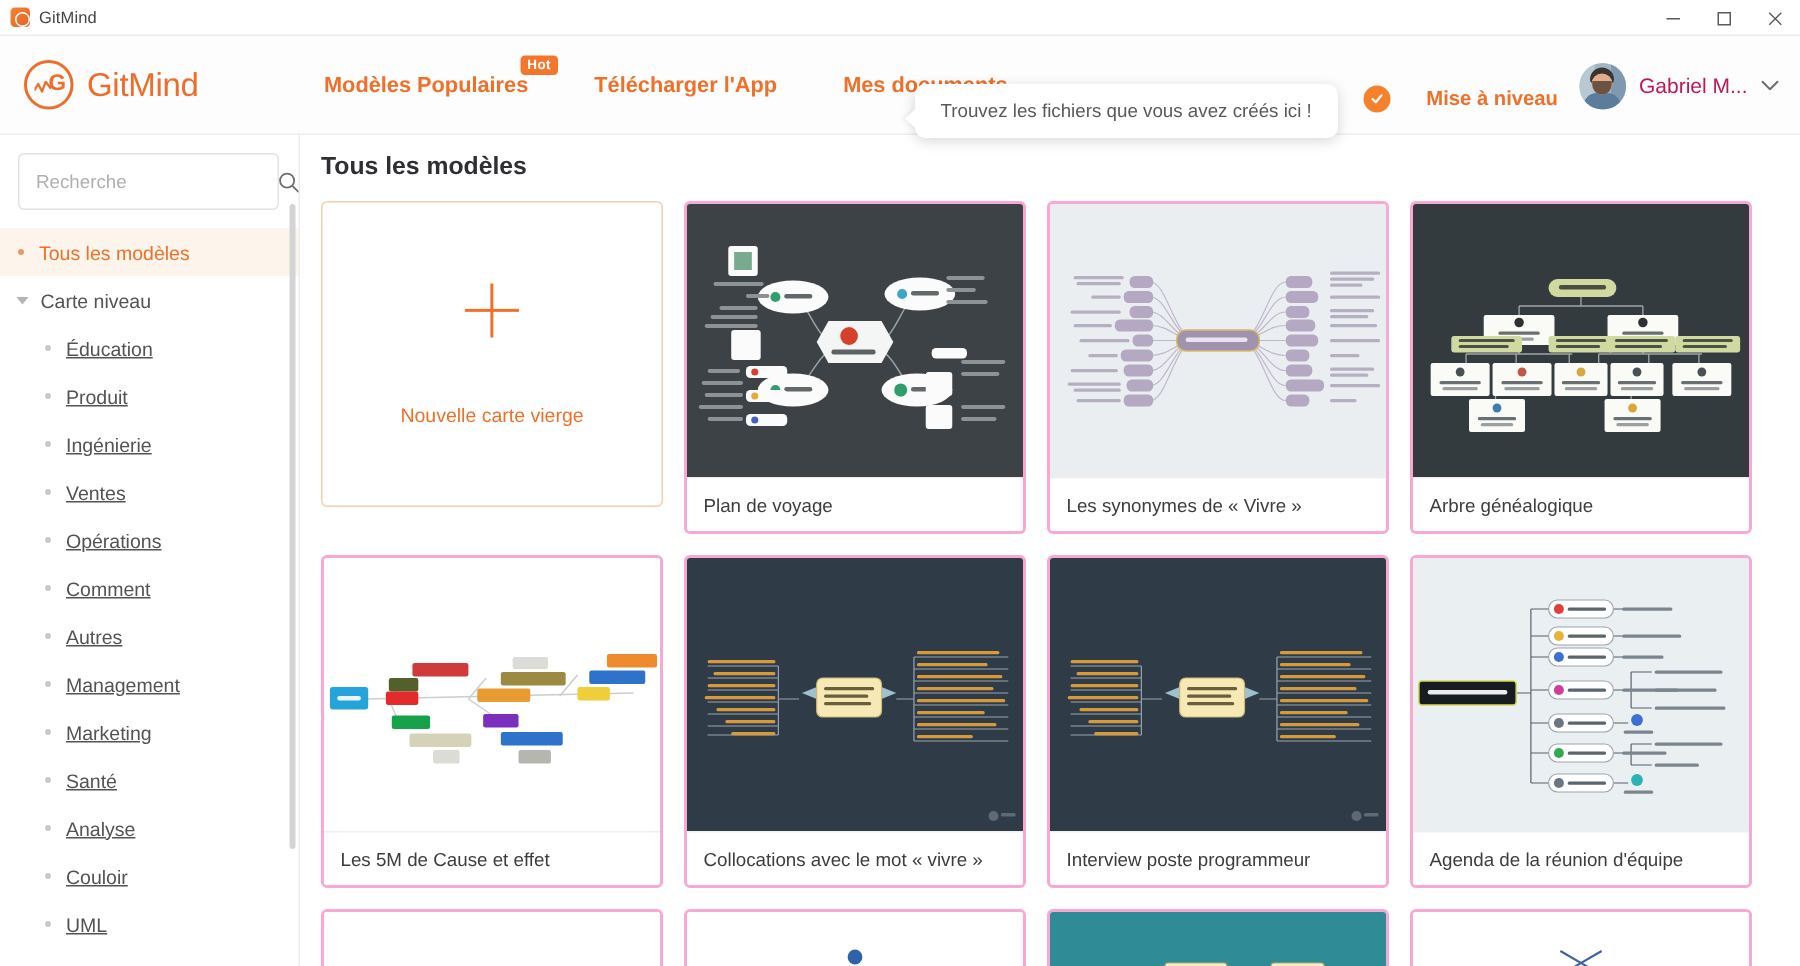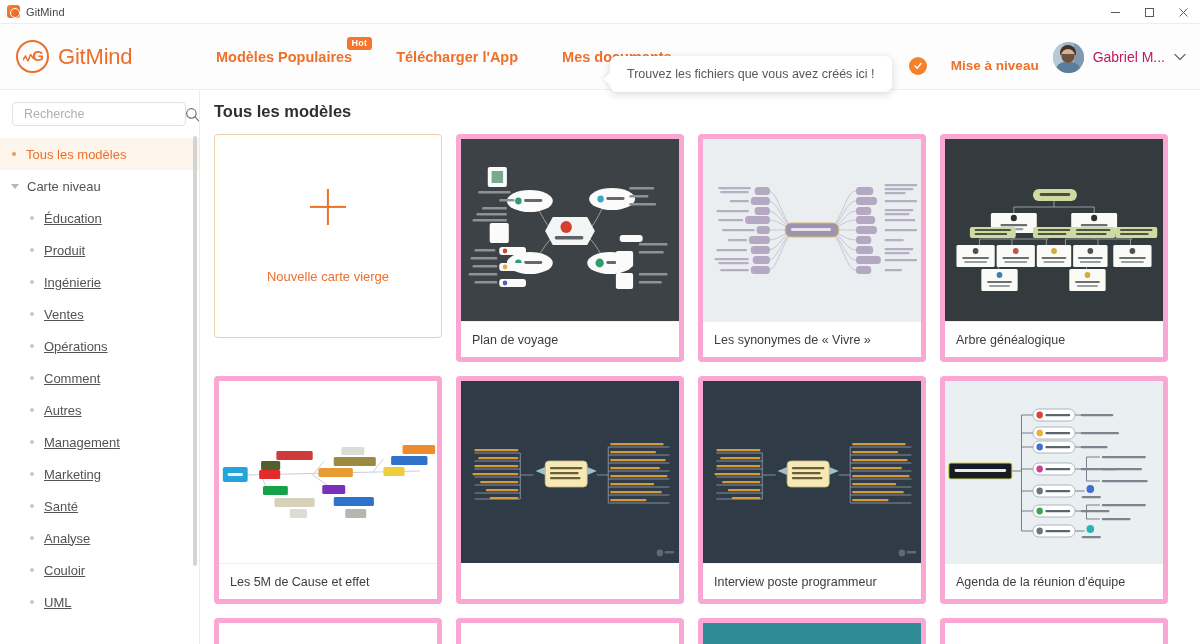--- a/index.html
+++ b/index.html
@@ -144,21 +144,21 @@
   
   .sidebar {
     width: 200px; flex: none; height: 100%;
     background: #ffffff;
     border-right: 1px solid #ececec;
     position: relative;
     overflow: hidden;
   }
   .search-wrap { padding: 12px 13px 10px 12px; }
   .search-box {
-    height: 24px; border: 1px solid #e2e2e2; border-radius: 4px;
+    height: 38px; border: 1px solid #e2e2e2; border-radius: 4px;
     display: flex; align-items: center; padding: 0 9px 0 11px;
     background: #fff;
   }
   .search-input {
     flex: 1; border: none; outline: none;
     font-size: 12.5px; color: #4a4a4a;
     font-family: "Liberation Sans", sans-serif;
     background: transparent;
   }
   .search-input::placeholder { color: #b0b0b0; }
@@ -203,21 +203,21 @@
     padding: 12px 0 13px 0;
   }
   .grid {
     display: grid;
     grid-template-columns: repeat(4, 228px);
     gap: 14px;
   }
   .card {
     width: 228px;
     background: #fff;
-    border: 5px solid #f9a8d4;
+    border: 2px solid #f9a8d4;
     border-radius: 4px;
     overflow: hidden;
     cursor: pointer;
   }
   .card-thumb { height: 182px; width: 100%; position: relative; overflow: hidden; }
   .card-label {
     height: 36px; display: flex; align-items: center;
     padding: 0 11px; font-size: 12.5px; color: #3d3d3d;
     border-top: 1px solid #efefef;
     background: #fff;
@@ -710,20 +710,21 @@
                 <rect x="156" y="102" width="46" height="2.2" rx="1"></rect>
               <rect x="156" y="110" width="54" height="2.2" rx="1"></rect>
                 <rect x="156" y="118" width="38" height="2.2" rx="1"></rect>
             </g>
             <g opacity="0.5" fill="#8d98a3">
                 <circle cx="208" cy="172" r="3.4"></circle>
                 <rect x="213" y="170" width="10" height="2.4" rx="1"></rect>
               </g>
           </svg>
         </div>
+        <div class="card-label">Collocations avec le mot « vivre »</div>
       </div>
 
       <div class="card">
         <div class="card-thumb">
           <svg class="thumb-svg" viewBox="0 0 228 182" preserveAspectRatio="none">
             <rect width="228" height="182" fill="#2f3b47"></rect>
             <g stroke="#9aa6b2" stroke-width="0.8" fill="none">
               <path d="M62,72 L62,118 M62,72 L14,72 M62,80 L14,80 M62,88 L14,88 M62,96 L14,96 M62,104 L14,104 M62,112 L14,112 M62,118 L14,118"></path>
               <path d="M154,66 L154,122 M154,66 L218,66 M154,74 L218,74 M154,82 L218,82 M154,90 L218,90 M154,98 L218,98 M154,106 L218,106 M154,114 L218,114 M154,122 L218,122"></path>
               <path d="M62,94 L76,94 M142,94 L154,94"></path>

